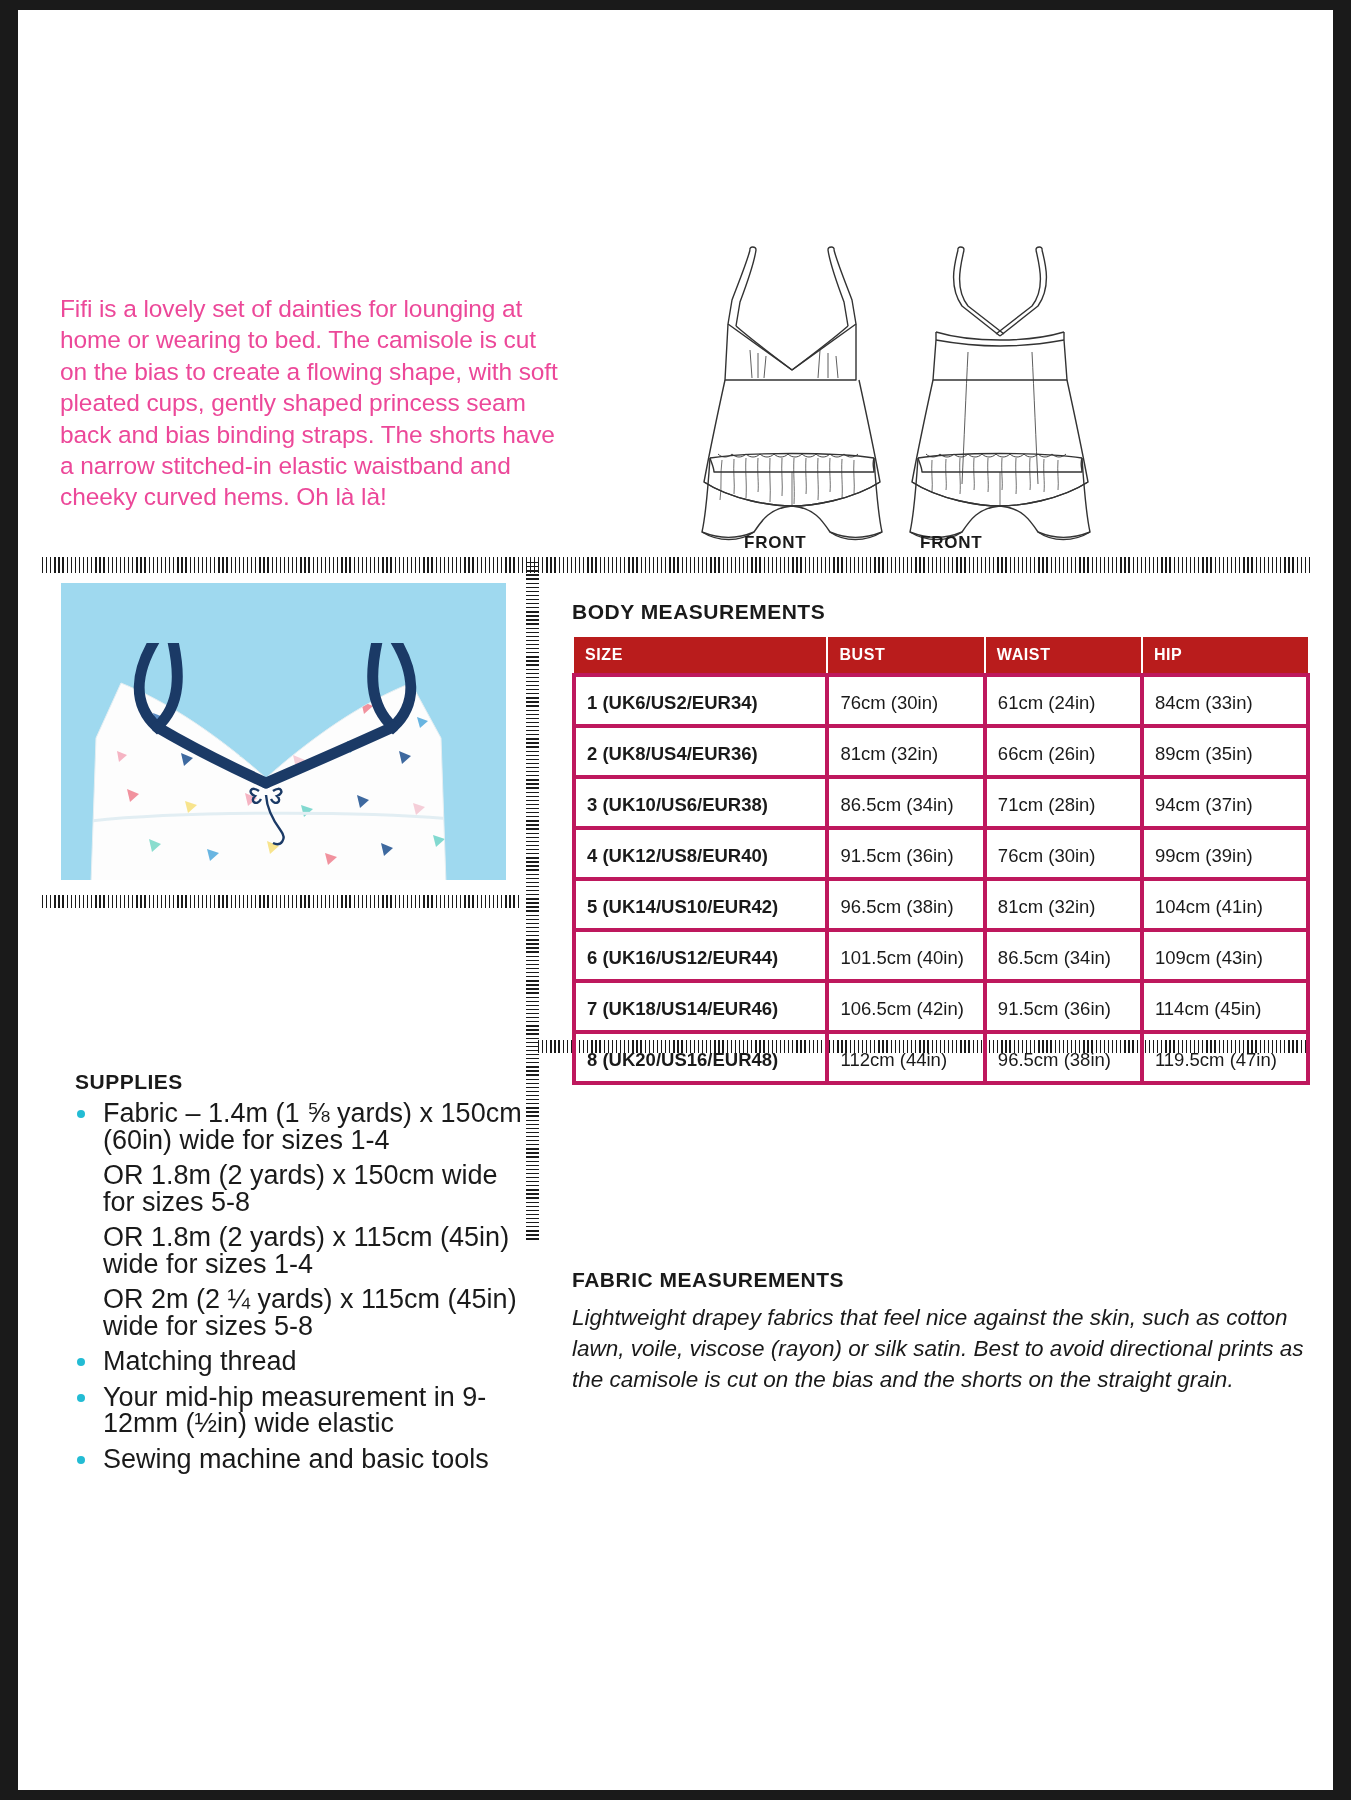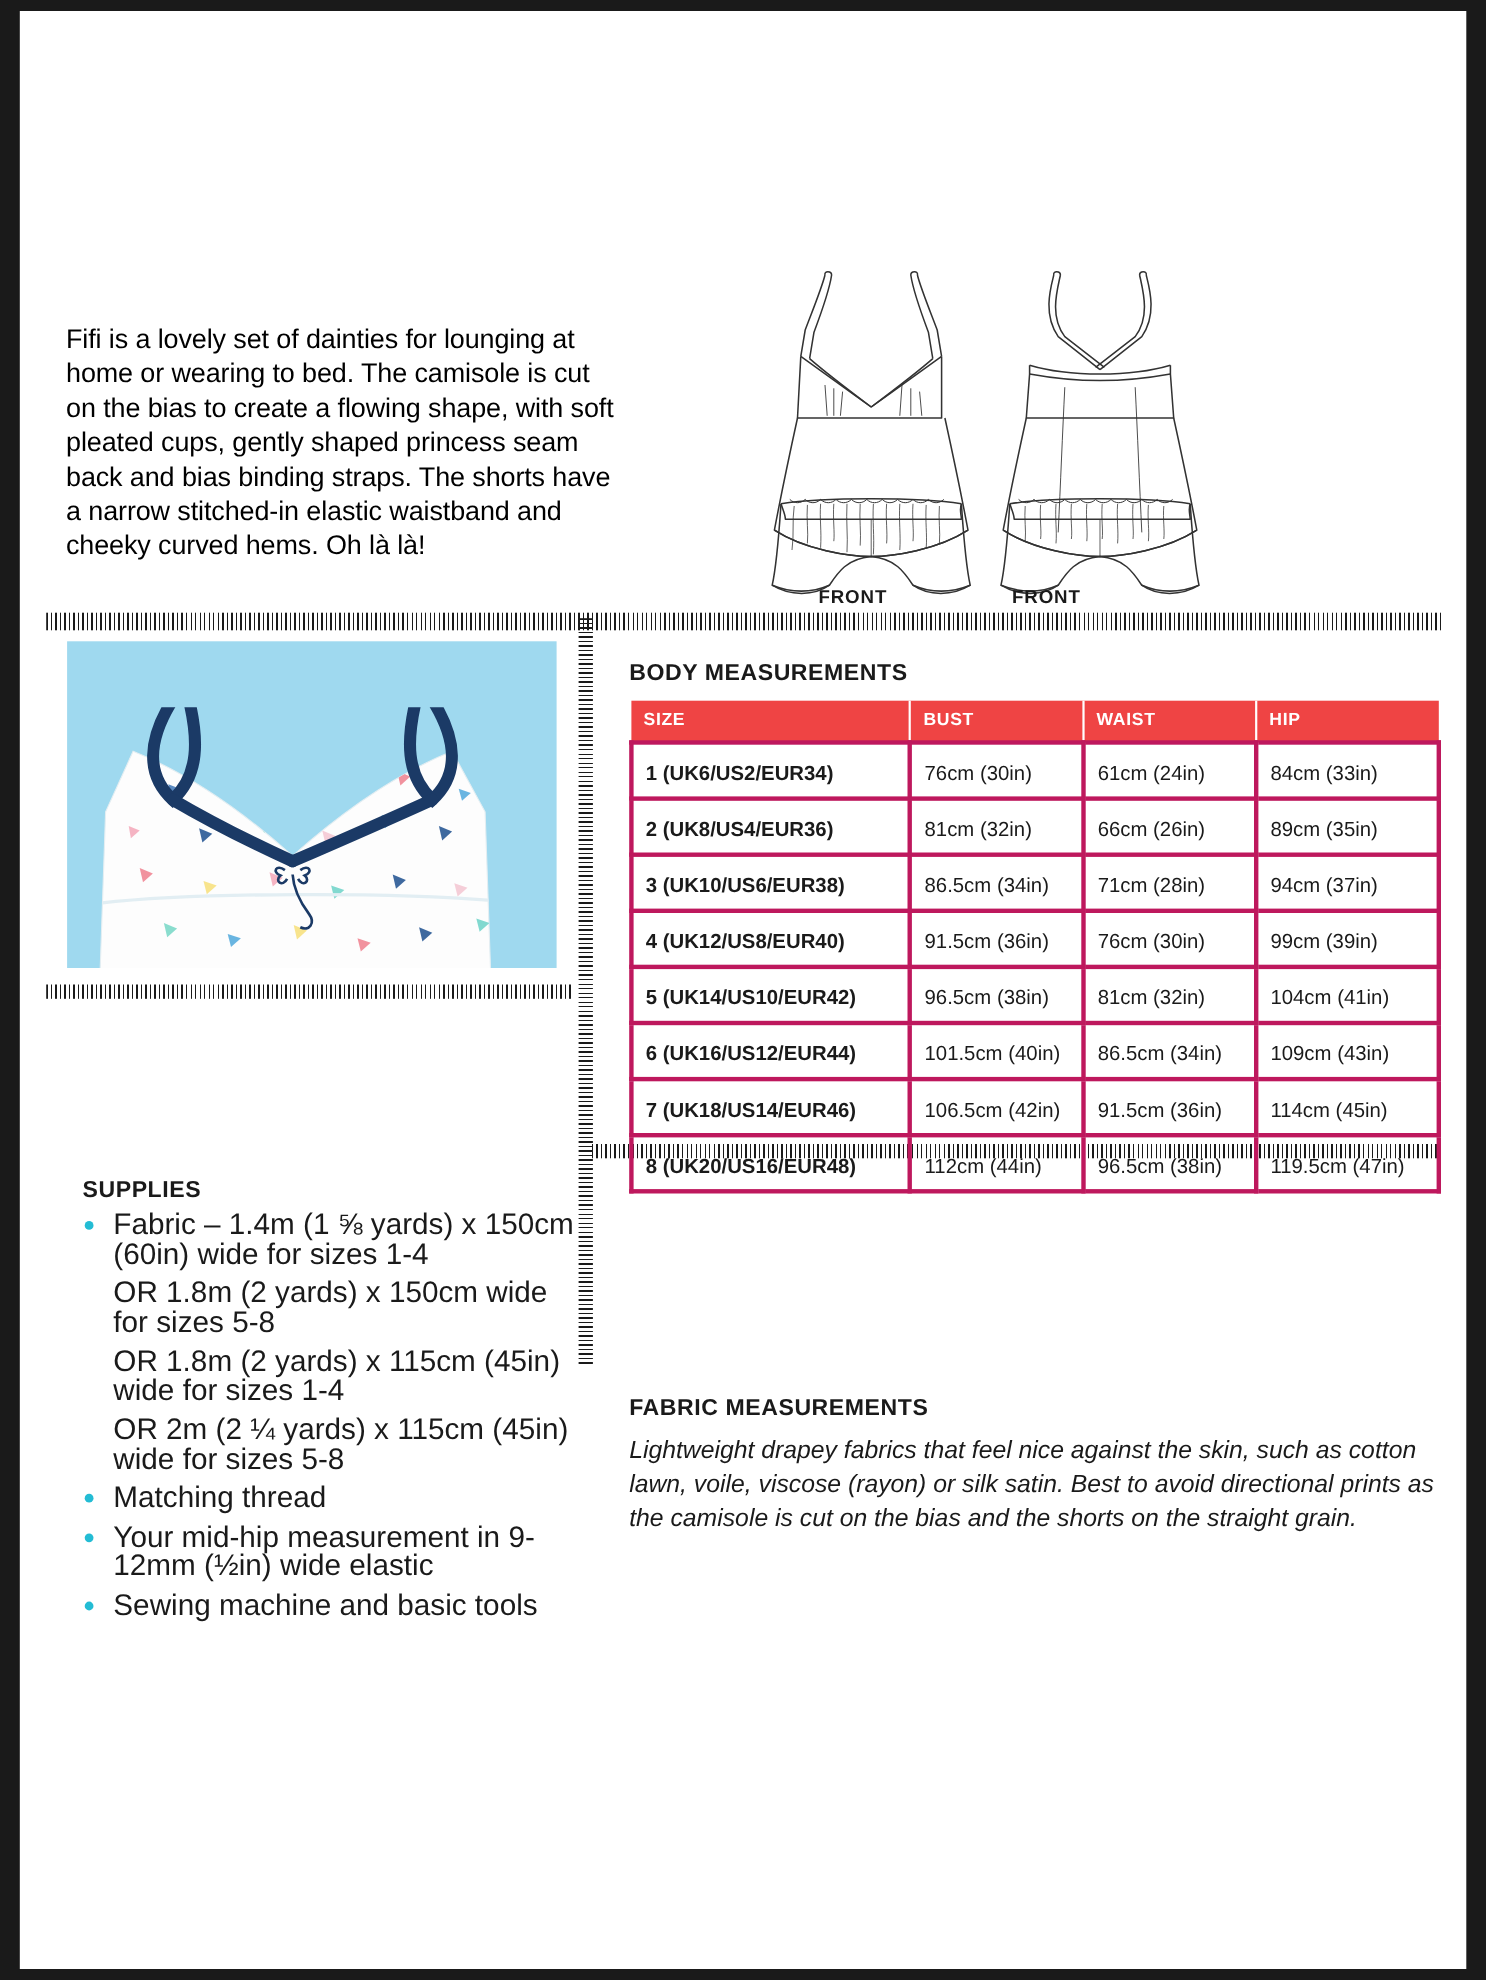--- a/index.html
+++ b/index.html
@@ -29,21 +29,21 @@
     height: 560px;
   }
 
   .intro-text {
     position: absolute;
     left: 42px;
     top: 283px;
     width: 505px;
     font-size: 24.5px;
     line-height: 31.4px;
-    color: #000000;
+    color: #ec4899;
     letter-spacing: -0.1px;
   }
 
   .tech-drawings {
     position: absolute;
     left: 670px;
     top: 222px;
     width: 620px;
     height: 330px;
   }
@@ -155,21 +155,21 @@
 
   .meas-table {
     position: absolute;
     left: 554px;
     top: 627px;
     width: 738px;
     border-collapse: collapse;
     font-size: 18.5px;
   }
   .meas-table th {
-    background: #ef4444;
+    background: #b91c1c;
     color: #ffffff;
     font-size: 16px;
     font-weight: bold;
     letter-spacing: 0.6px;
     text-align: left;
     padding: 9px 0 9px 11px;
     border-right: 2px solid #ffffff;
   }
   .meas-table th:last-child { border-right: none; }
   .meas-table td {

